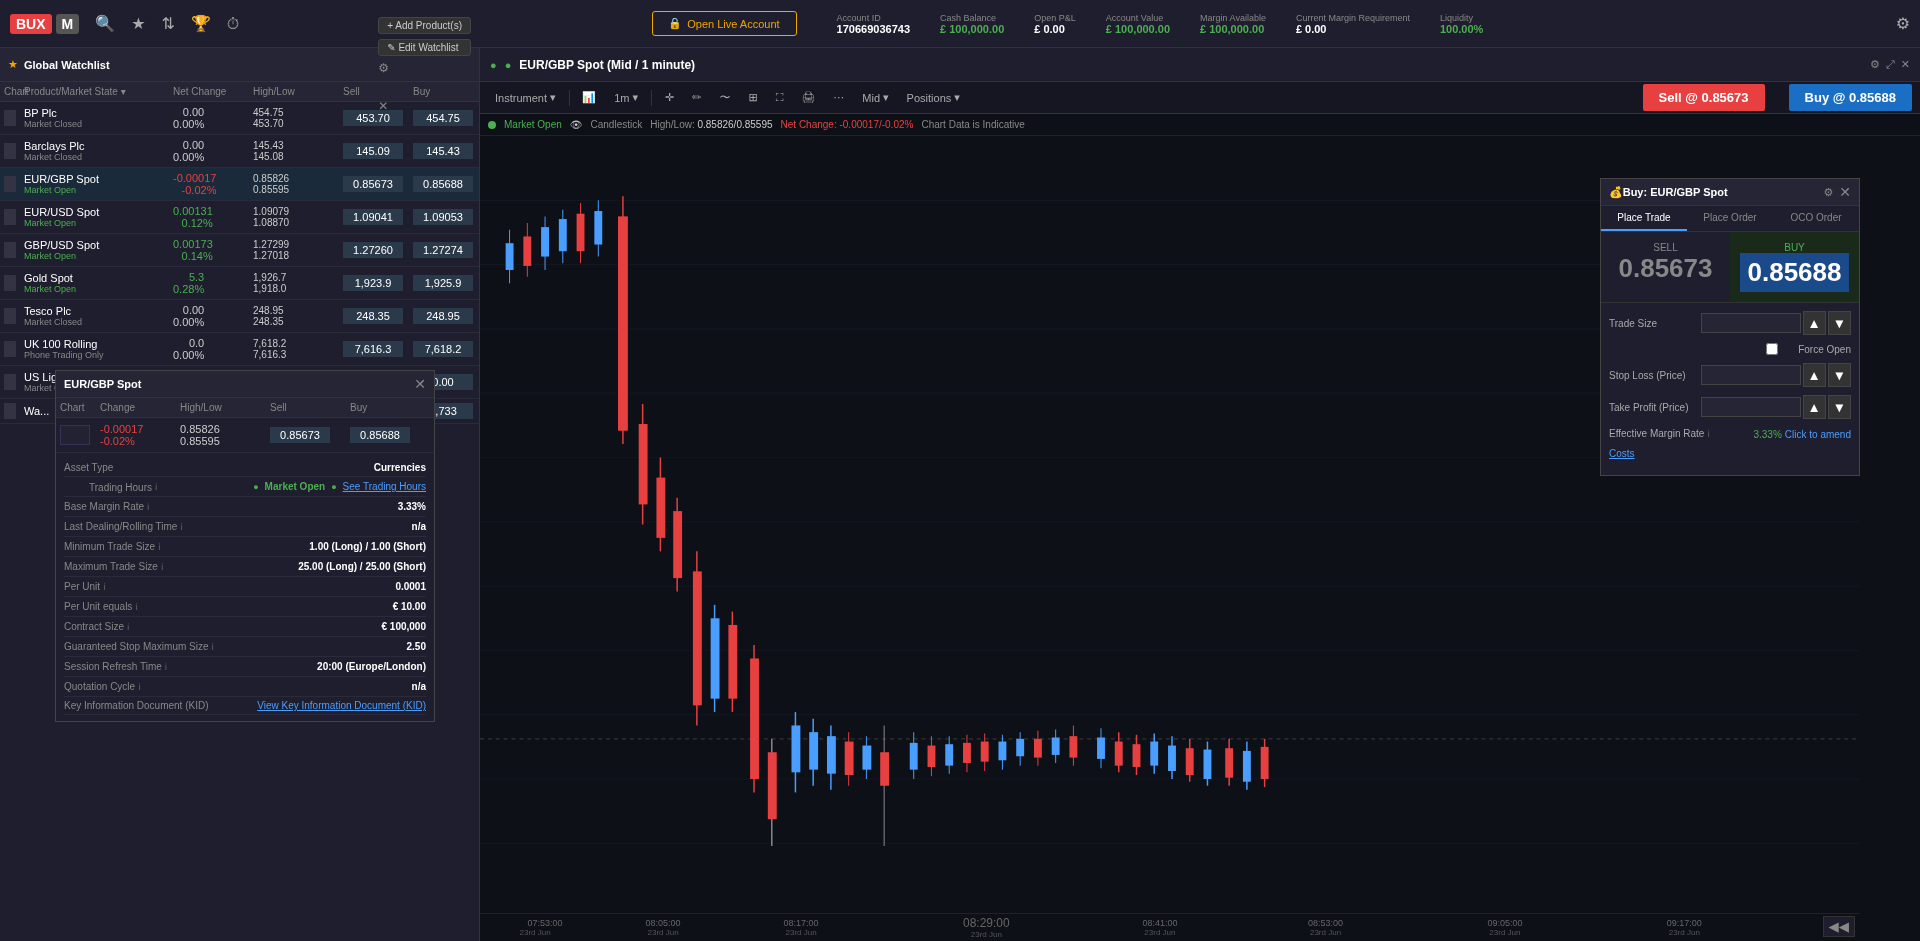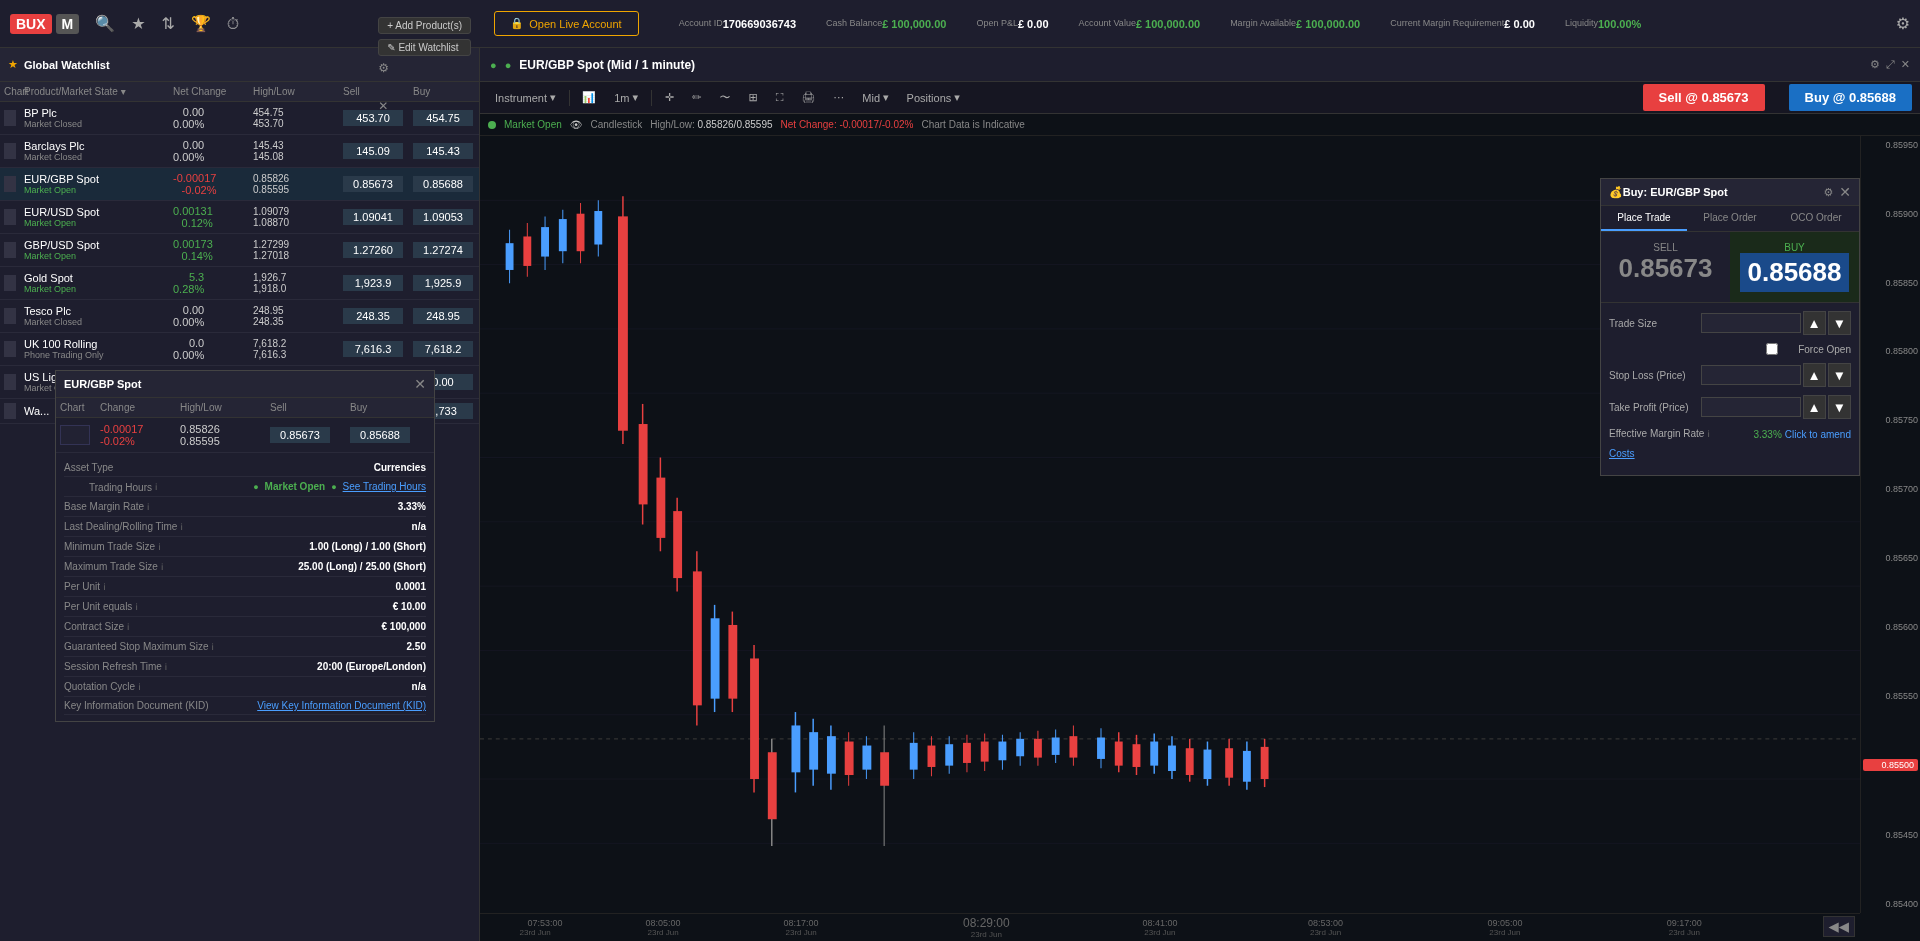--- a/index.html
+++ b/index.html
@@ -7,21 +7,21 @@
 
     
     .top-nav { display: flex; align-items: center; background: #1e1e2e; height: 48px; padding: 0 10px; border-bottom: 1px solid #333; }
     .top-nav .logo { display: flex; align-items: center; gap: 4px; margin-right: 16px; }
     .logo-bux { background: #e84040; color: #fff; font-weight: bold; font-size: 14px; padding: 2px 6px; border-radius: 3px; }
     .logo-m { background: #555; color: #fff; font-weight: bold; font-size: 14px; padding: 2px 6px; border-radius: 3px; }
     .top-nav .nav-icons { display: flex; gap: 16px; align-items: center; }
     .nav-icon { color: #aaa; cursor: pointer; font-size: 16px; }
     .open-account-btn { margin-left: auto; background: transparent; border: 1px solid #f0a500; color: #f0a500; padding: 5px 16px; border-radius: 3px; cursor: pointer; font-size: 11px; display: flex; align-items: center; gap: 5px; }
     .account-info { display: flex; gap: 30px; margin-left: 40px; }
-    .account-info-item { display: flex; flex-direction: row; }
+    .account-info-item { display: flex; flex-direction: column; }
     .account-info-item .label { color: #888; font-size: 9px; }
     .account-info-item .value { color: #fff; font-size: 11px; font-weight: bold; }
     .account-info-item .value.green { color: #4caf50; }
     .top-right-icons { margin-left: auto; display: flex; gap: 10px; align-items: center; }
 
     
     .main-layout { display: flex; height: calc(941px - 48px); }
 
     
     .watchlist-panel { width: 480px; background: #1e1e2e; border-right: 1px solid #333; display: flex; flex-direction: column; flex-shrink: 0; }
@@ -679,34 +679,20 @@
         <rect x="734" y="458" width="8" height="22" fill="#4a9eff"></rect>
 
         <line x1="760" y1="450" x2="760" y2="485" stroke="#e84040" stroke-width="1.5"></line>
         <rect x="756" y="457" width="8" height="22" fill="#e84040"></rect>
         <line x1="778" y1="452" x2="778" y2="488" stroke="#4a9eff" stroke-width="1.5"></line>
         <rect x="774" y="459" width="8" height="23" fill="#4a9eff"></rect>
         <line x1="796" y1="450" x2="796" y2="486" stroke="#e84040" stroke-width="1.5"></line>
         <rect x="792" y="456" width="8" height="24" fill="#e84040"></rect>
       </svg>
 
-      <div class="price-scale" style="position:absolute; right:0; top:0; height:calc(100% - 28px);" id="price-scale-container">
-          <div class="price-label">0.85950</div>
-          <div class="price-label">0.85900</div>
-          <div class="price-label">0.85850</div>
-          <div class="price-label">0.85800</div>
-          <div class="price-label">0.85750</div>
-          <div class="price-label">0.85700</div>
-          <div class="price-label">0.85650</div>
-          <div class="price-label">0.85600</div>
-          <div class="price-label">0.85550</div>
-          <div class="price-label highlight">0.85500</div>
-          <div class="price-label">0.85450</div>
-          <div class="price-label">0.85400</div>
-        </div>
 
       <div class="time-scale" style="position:absolute; bottom:0; left:0; right:60px; height:28px; background:#0d1117; border-top:1px solid #222;" id="time-scale-container">
           <div class="time-label" style="left: 2%;">
             <span style="color:#666; font-size:9px;margin-left:20px;">07:53:00</span>
             <span style="color:#555; font-size:8px;">23rd Jun</span>
           </div>
           <div class="time-label" style="left: 12%;">
             <span style="color:#666; font-size:9px;">08:05:00</span>
             <span style="color:#555; font-size:8px;">23rd Jun</span>
           </div>

